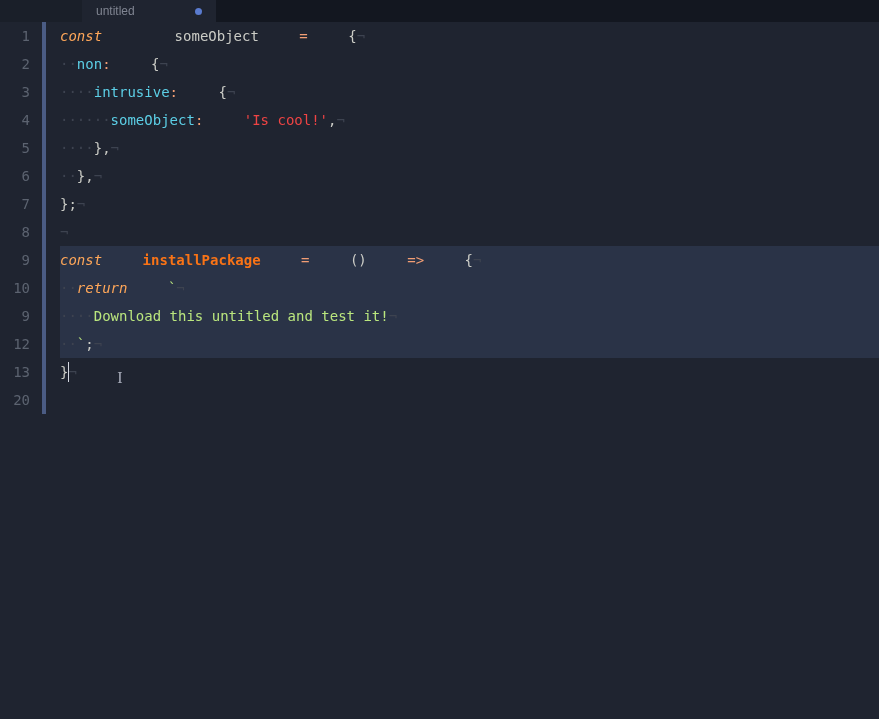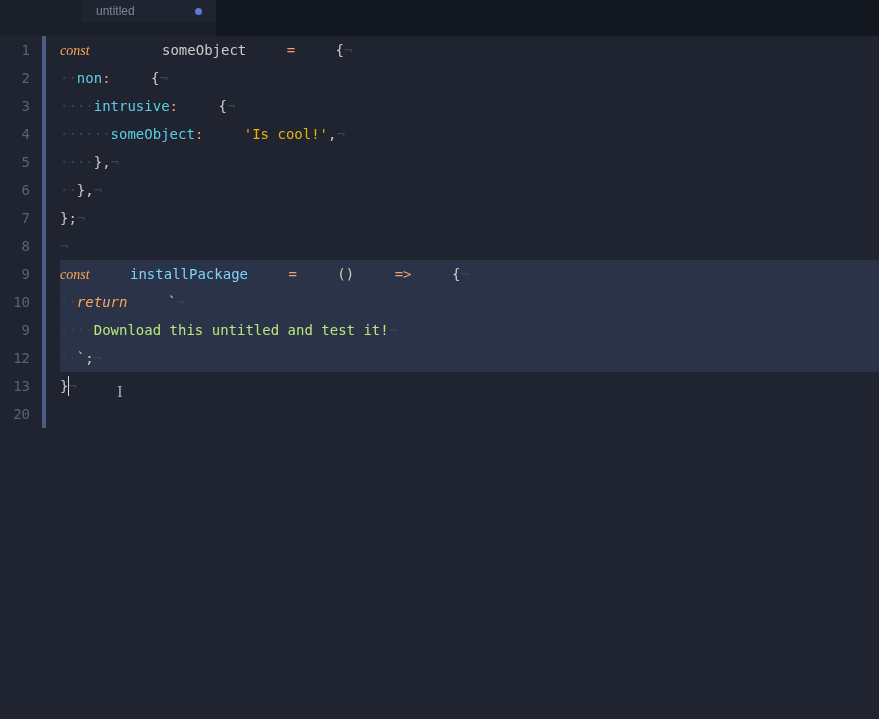--- a/index.html
+++ b/index.html
@@ -5,21 +5,21 @@
   * { margin: 0; padding: 0; box-sizing: border-box; }
   html, body {
     width: 879px; height: 719px;
     background: #1f2430;
     font-family: "Menlo", "Consolas", "DejaVu Sans Mono", monospace;
     font-size: 14px;
     overflow: hidden;
     cursor: text;
   }
   .tabbar {
-    height: 36px;
+    height: 22px;
     background: #1a1f29;
     display: flex;
     align-items: stretch;
     position: relative;
   }
   .tabbar-left-pad {
     width: 82px;
   }
   .tab {
     background: #1f2430;
@@ -82,28 +82,28 @@
   .code-line {
     height: 28px;
     line-height: 28px;
     white-space: pre;
     position: relative;
     color: #cbccc6;
   }
   .selection-bg {
     background: #2a3347;
   }
-  .kw   { color: #ffa759; font-style: italic; font-family: Liberation Serif, serif; }      
+  .kw   { color: #ffa759; font-style: italic; }      
   .kw2  { color: #ffa759; font-style: italic; margin-top: 20px; }      
   .name { color: #cbccc6; margin-left: 32px; }
-  .fn   { color: #7dd3fc; }
+  .fn   { color: #f97316; font-weight: bold; }
   .key  { color: #5ccfe6; margin-top: 36px; }
   .op   { color: #f29e74; }
   .pun  { color: #cbccc6; }
-  .str  { color: #eab308; }
+  .str  { color: #ef4444; }
   .tmp  { color: #bae67e; }
   .indent { color: #3d4350; }
   .nl   { color: #3d4350; }
   .selection-caret {
     position: absolute;
     width: 1px;
     height: 20px;
     background: #d4d7e0;
   }
   .text-cursor {

